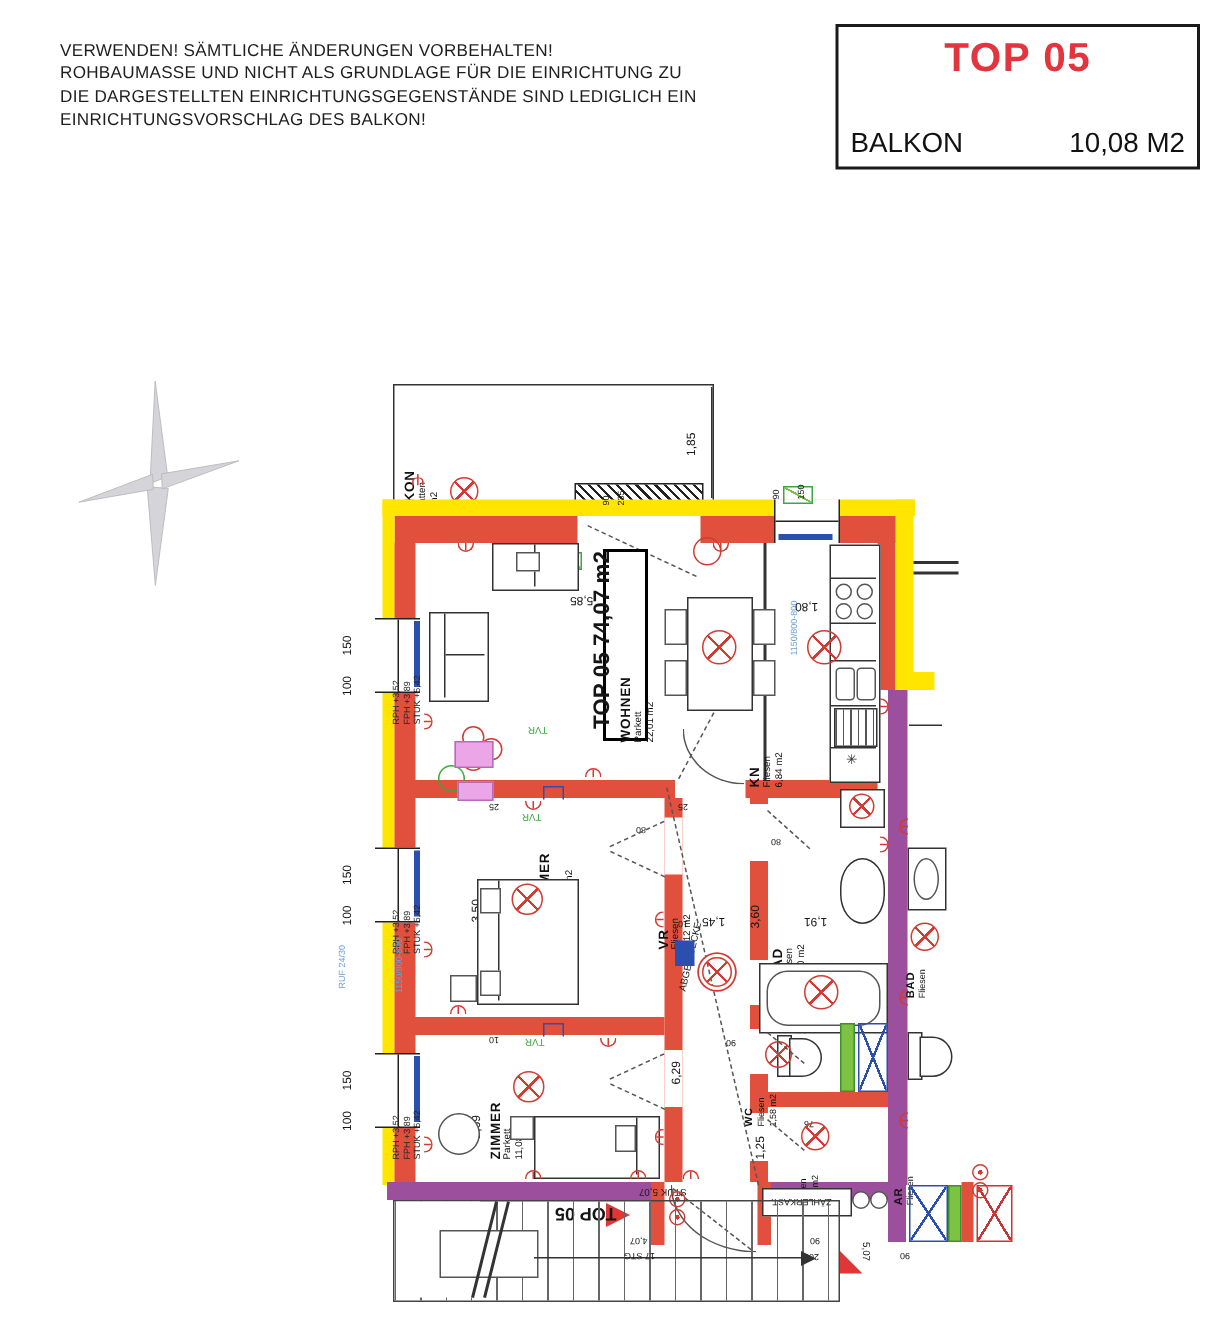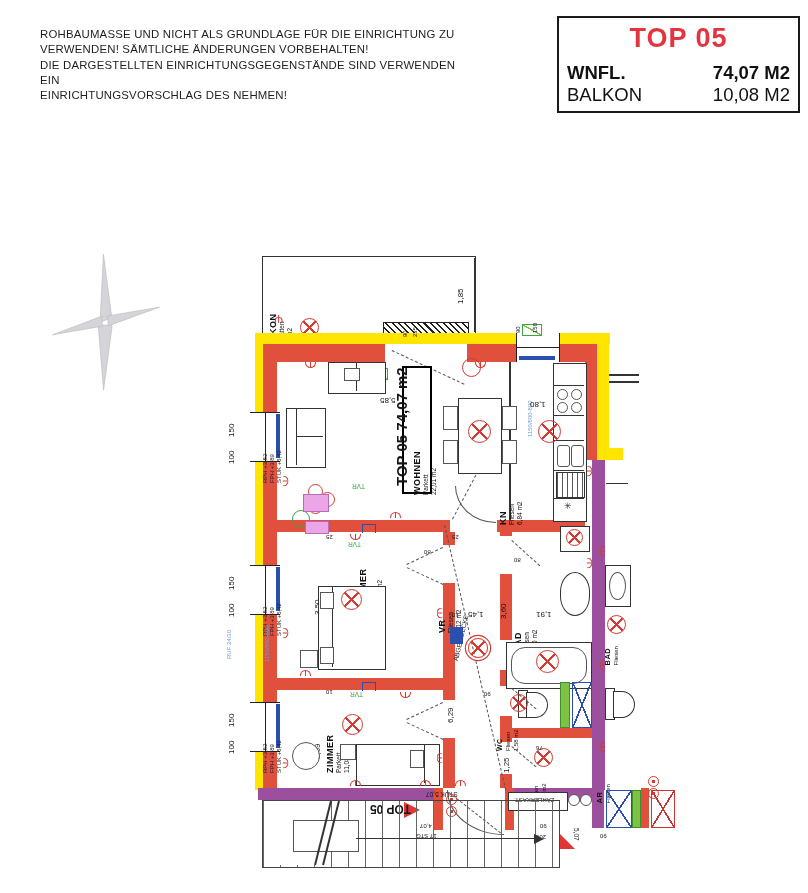--- a/index.html
+++ b/index.html
@@ -70,32 +70,28 @@
     border-top:8px solid transparent;border-bottom:8px solid transparent;}
   .tri-c{position:absolute;width:0;height:0;border-bottom:15px solid #e23535;
     border-right:15px solid transparent;}
   .arrowhead{position:absolute;width:0;height:0;border-left:10px solid #333;
     border-top:5px solid transparent;border-bottom:5px solid transparent;}
 </style>
 </head>
 <body>
 
 <div class="disclaimer">
+  <div>VERWENDEN! SÄMTLICHE ÄNDERUNGEN VORBEHALTEN!</div>
   <div>ROHBAUMASSE UND NICHT ALS GRUNDLAGE FÜR DIE EINRICHTUNG ZU</div>
-  <div>VERWENDEN! SÄMTLICHE ÄNDERUNGEN VORBEHALTEN!</div>
-  <div>DIE DARGESTELLTEN EINRICHTUNGSGEGENSTÄNDE SIND VERWENDEN EIN</div>
-  <div>EINRICHTUNGSVORSCHLAG DES NEHMEN!</div>
+  <div>DIE DARGESTELLTEN EINRICHTUNGSGEGENSTÄNDE SIND LEDIGLICH EIN</div>
+  <div>EINRICHTUNGSVORSCHLAG DES BALKON!</div>
 </div>
 
 <div class="tblock">
   <div class="top" style="color:#e23540">TOP 05</div>
-  <div class="trow" style="top:44px;font-weight:bold">
-    <span>WNFL.</span>
-    <span class="val">74,07 M2</span>
-  </div>
   <div class="trow" style="top:66px">
     <span>BALKON</span>
     <span class="val">10,08 M2</span>
   </div>
 </div>
 
 <svg width="112" height="140" viewBox="0 0 112 140" style="position:absolute;left:50px;top:252px">
   <g fill="#d4d4d9" stroke="#b9b9bf" stroke-width="0.6" transform="rotate(-3 56 70)">
     <polygon points="57,2 62,66 50,70"></polygon>
     <polygon points="50,138 62,74 48,72"></polygon>

